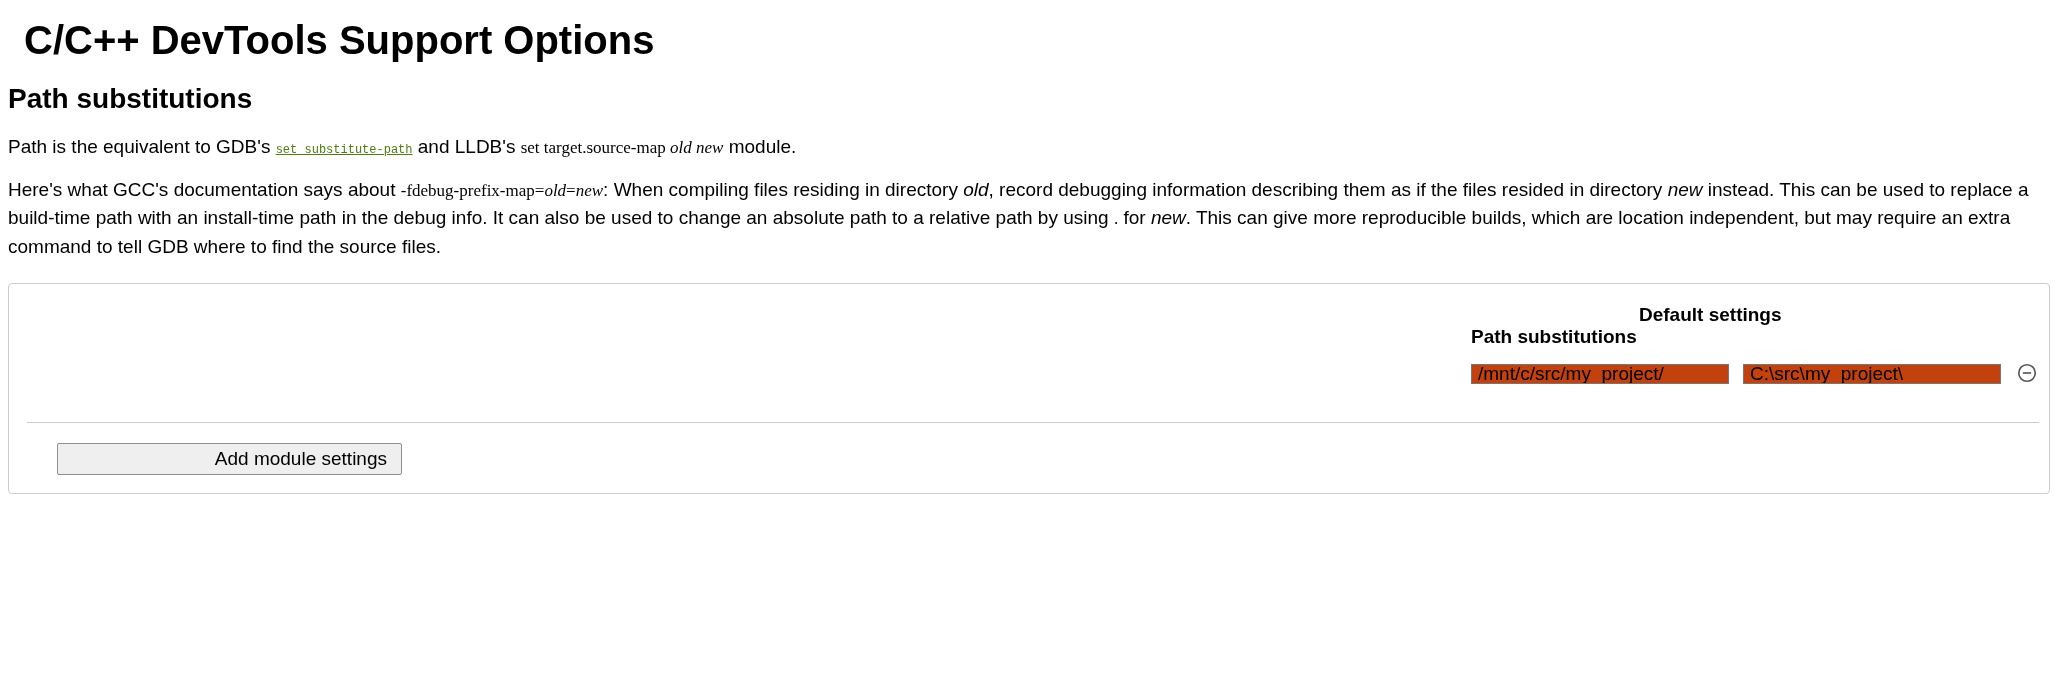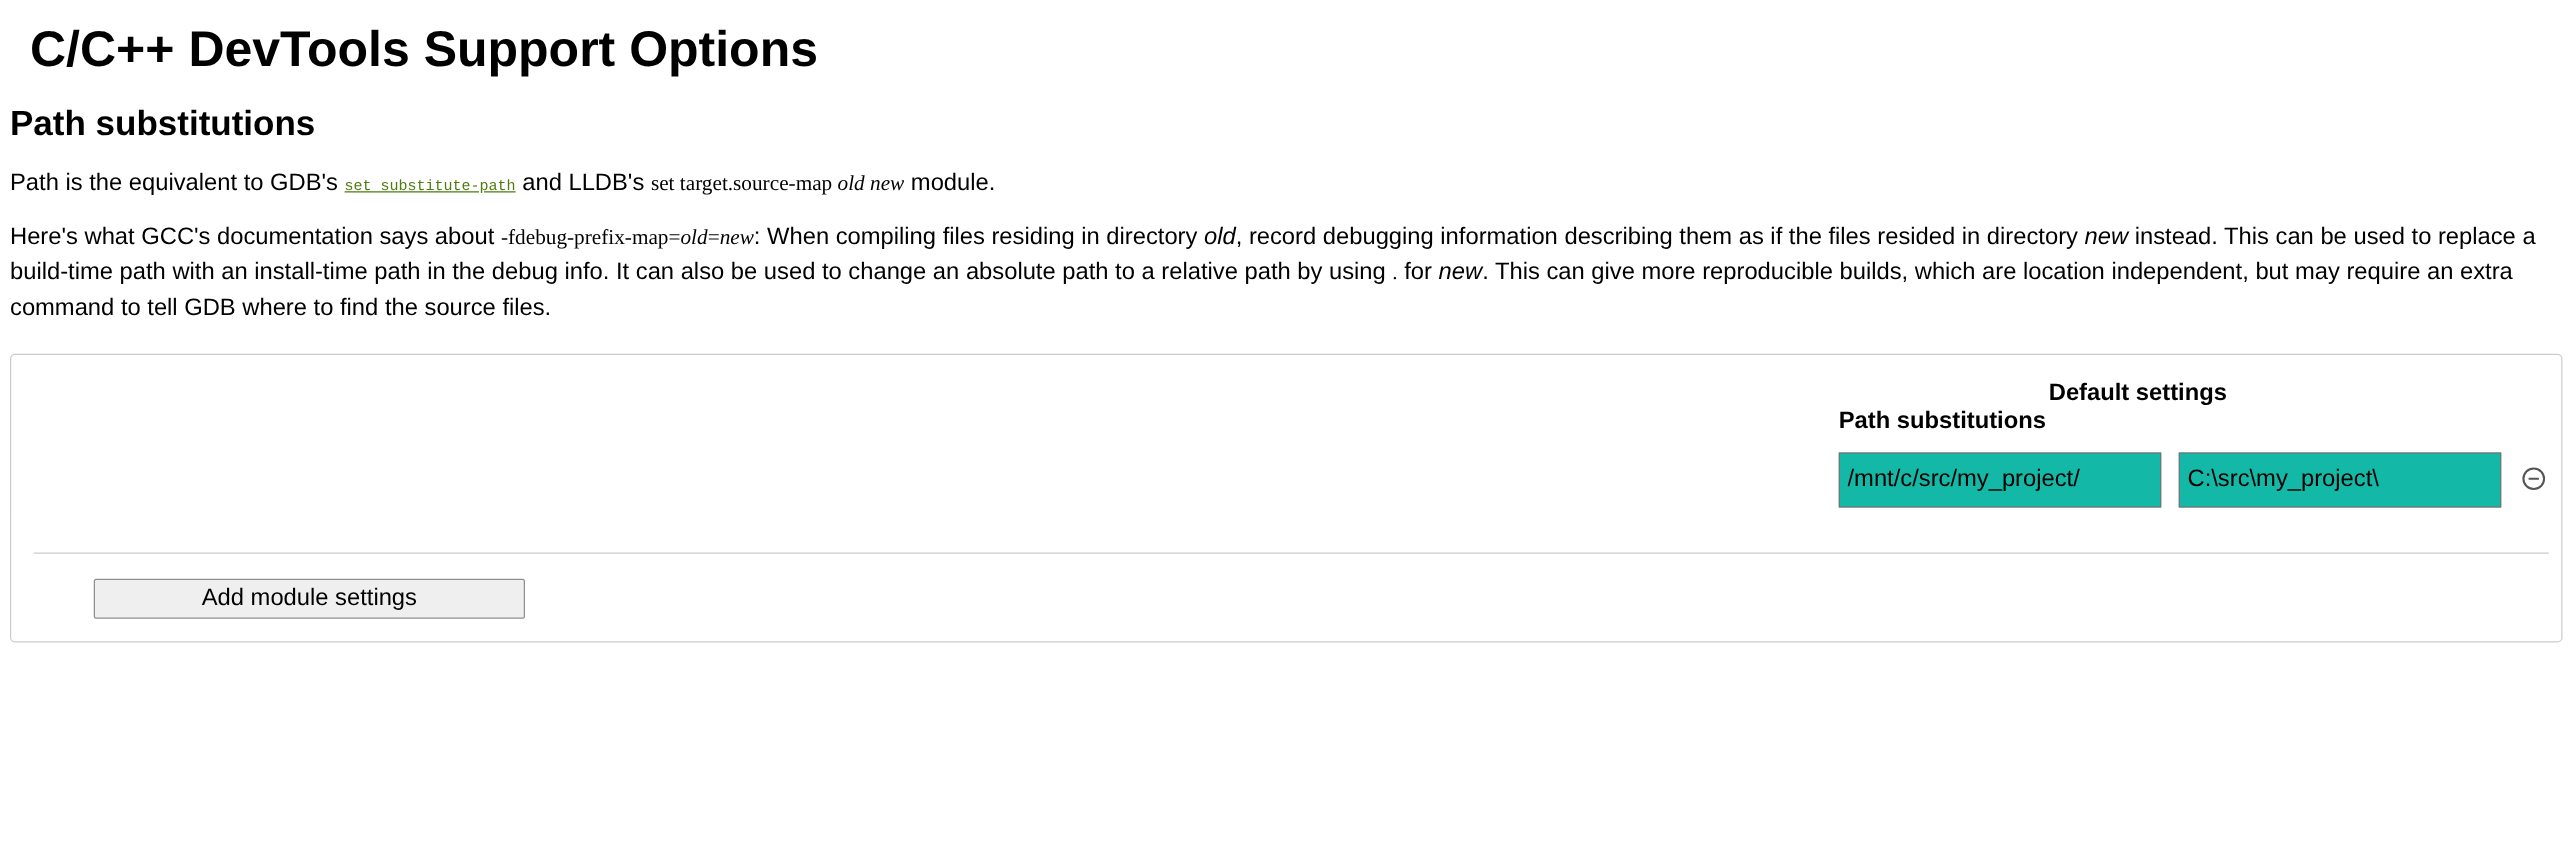--- a/index.html
+++ b/index.html
@@ -64,25 +64,25 @@
       margin-bottom: 14px;
     }
     .sub-row {
       display: flex;
       align-items: center;
       gap: 14px;
       margin-bottom: 14px;
     }
     .sub-row input[type="text"] {
       width: 258px;
-      height: 44px;
+      height: 20px;
       font-size: 19px;
       padding: 2px 6px;
       border: 1px solid #767676;
-      background: #14b8a6;
+      background: #c2410c;
       font-family: "Segoe UI", Arial, sans-serif;
     }
     .remove-btn {
       width: 24px;
       height: 24px;
       display: inline-flex;
       align-items: center;
       justify-content: center;
       cursor: pointer;
       background: none;
@@ -102,21 +102,22 @@
       border-radius: 2px;
       cursor: pointer;
     }
     hr.sep {
       border: none;
       border-top: 1px solid #ccc;
       margin: 22px 0 20px 0;
     }
     .module-btn {
       width: 345px;
-      margin-left: 48px;
+      margin-left: 30px;
+      text-align: right;
     }
   </style>
 </head>
 <body>
 
 <h1>C/C++ DevTools Support Options</h1>
 
 <h2>Path substitutions</h2>
 
 <p>

